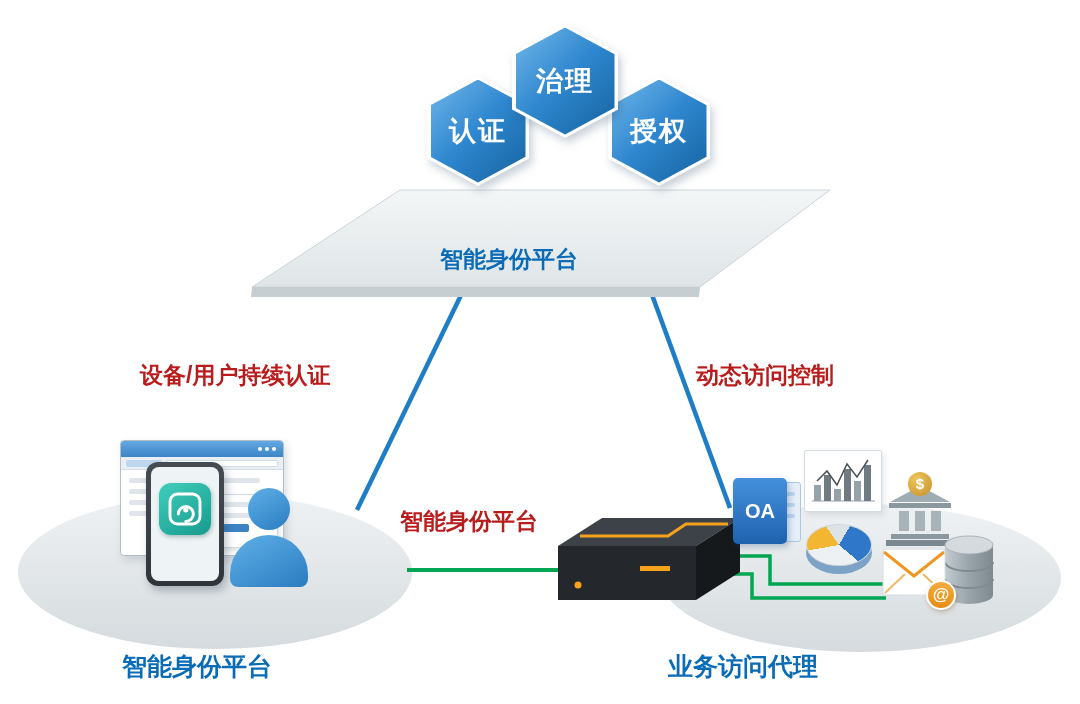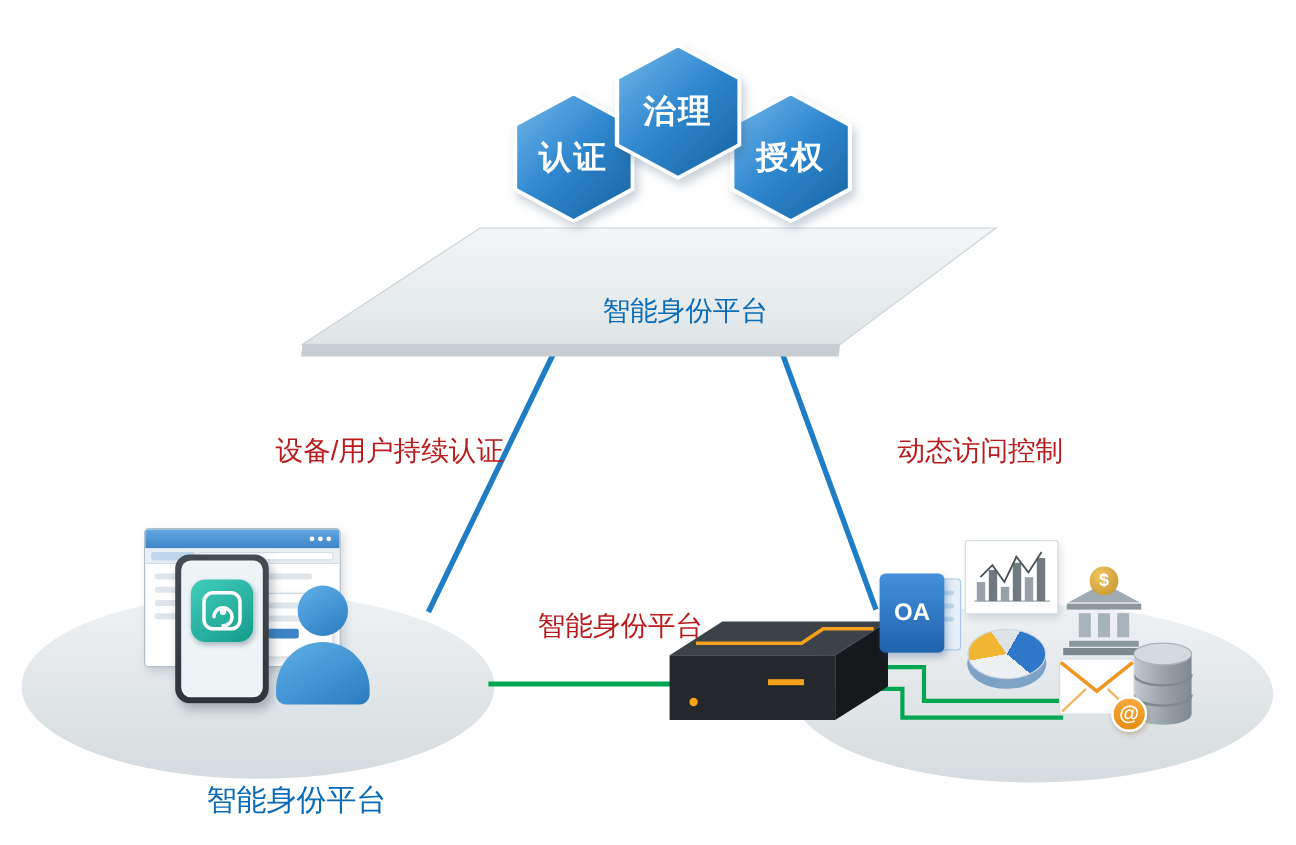--- a/index.html
+++ b/index.html
@@ -21,21 +21,21 @@
   .hex-inner {
     width:calc(100% - 7px); height:calc(100% - 7px);
     clip-path:polygon(50% 0,100% 25%,100% 75%,50% 100%,0 75%,0 25%);
     display:flex; align-items:center; justify-content:center;
     color:#fff; font-size:27px; font-weight:bold; letter-spacing:2px;
   }
   .hex-blue .hex-inner { background:linear-gradient(135deg,#71b7ea 0%,#2f87cf 48%,#15639f 100%); }
   .hex-orange .hex-inner { background:linear-gradient(135deg,#fcc43d 0%,#f59b00 55%,#e58400 100%); }
 
   
-  .lbl { position:absolute; text-align:right; font-weight:normal; white-space:nowrap; }
+  .lbl { position:absolute; text-align:left; font-weight:bold; white-space:nowrap; }
   .lbl-blue { color:#0a6cb7; }
   .lbl-dark { color:#b91c1c; }
   .f23 { font-size:23px; }
   .f25 { font-size:25px; }
 
   
   .browser {
     position:absolute; left:120px; top:440px; width:164px; height:116px;
     background:#fff; border:1px solid #b3bfc7; border-radius:4px;
     box-shadow:3px 4px 8px rgba(60,80,100,.18); overflow:hidden; z-index:2;
@@ -171,21 +171,21 @@
       </div>
     </div>
   </div>
   <div class="hex hex-blue" style="left:608px;top:76px;width:102px;height:110px;">
     <div class="hex-outer">
       <div class="hex-inner">
         <span>授权</span>
       </div>
     </div>
   </div>
-  <div class="hex hex-blue" style="left:512px;top:36px;width:106px;height:114px;">
+  <div class="hex hex-blue" style="left:512px;top:24px;width:106px;height:114px;">
     <div class="hex-outer">
       <div class="hex-inner">
         <span>治理</span>
       </div>
     </div>
   </div>
 
   <div class="browser">
     <div class="browser-titlebar">
       <span class="win-dots"></span>
@@ -300,14 +300,15 @@
   <div class="lbl lbl-blue f23" style="left:440px;top:244px;width:200px;">智能身份平台</div>
 
   <div class="lbl lbl-dark f23" style="left:140px;top:360px;width:280px;">设备/用户持续认证</div>
 
   <div class="lbl lbl-dark f23" style="left:696px;top:360px;width:190px;">动态访问控制</div>
 
   <div class="lbl lbl-dark f23" style="left:400px;top:506px;width:186px;">智能身份平台</div>
 
   <div class="lbl lbl-blue f25" style="left:122px;top:650px;width:200px;">智能身份平台</div>
 
+  <div class="lbl lbl-blue f25" style="left:668px;top:650px;width:200px;">业务访问代理</div>
 
 </div>
 
 </body></html>

